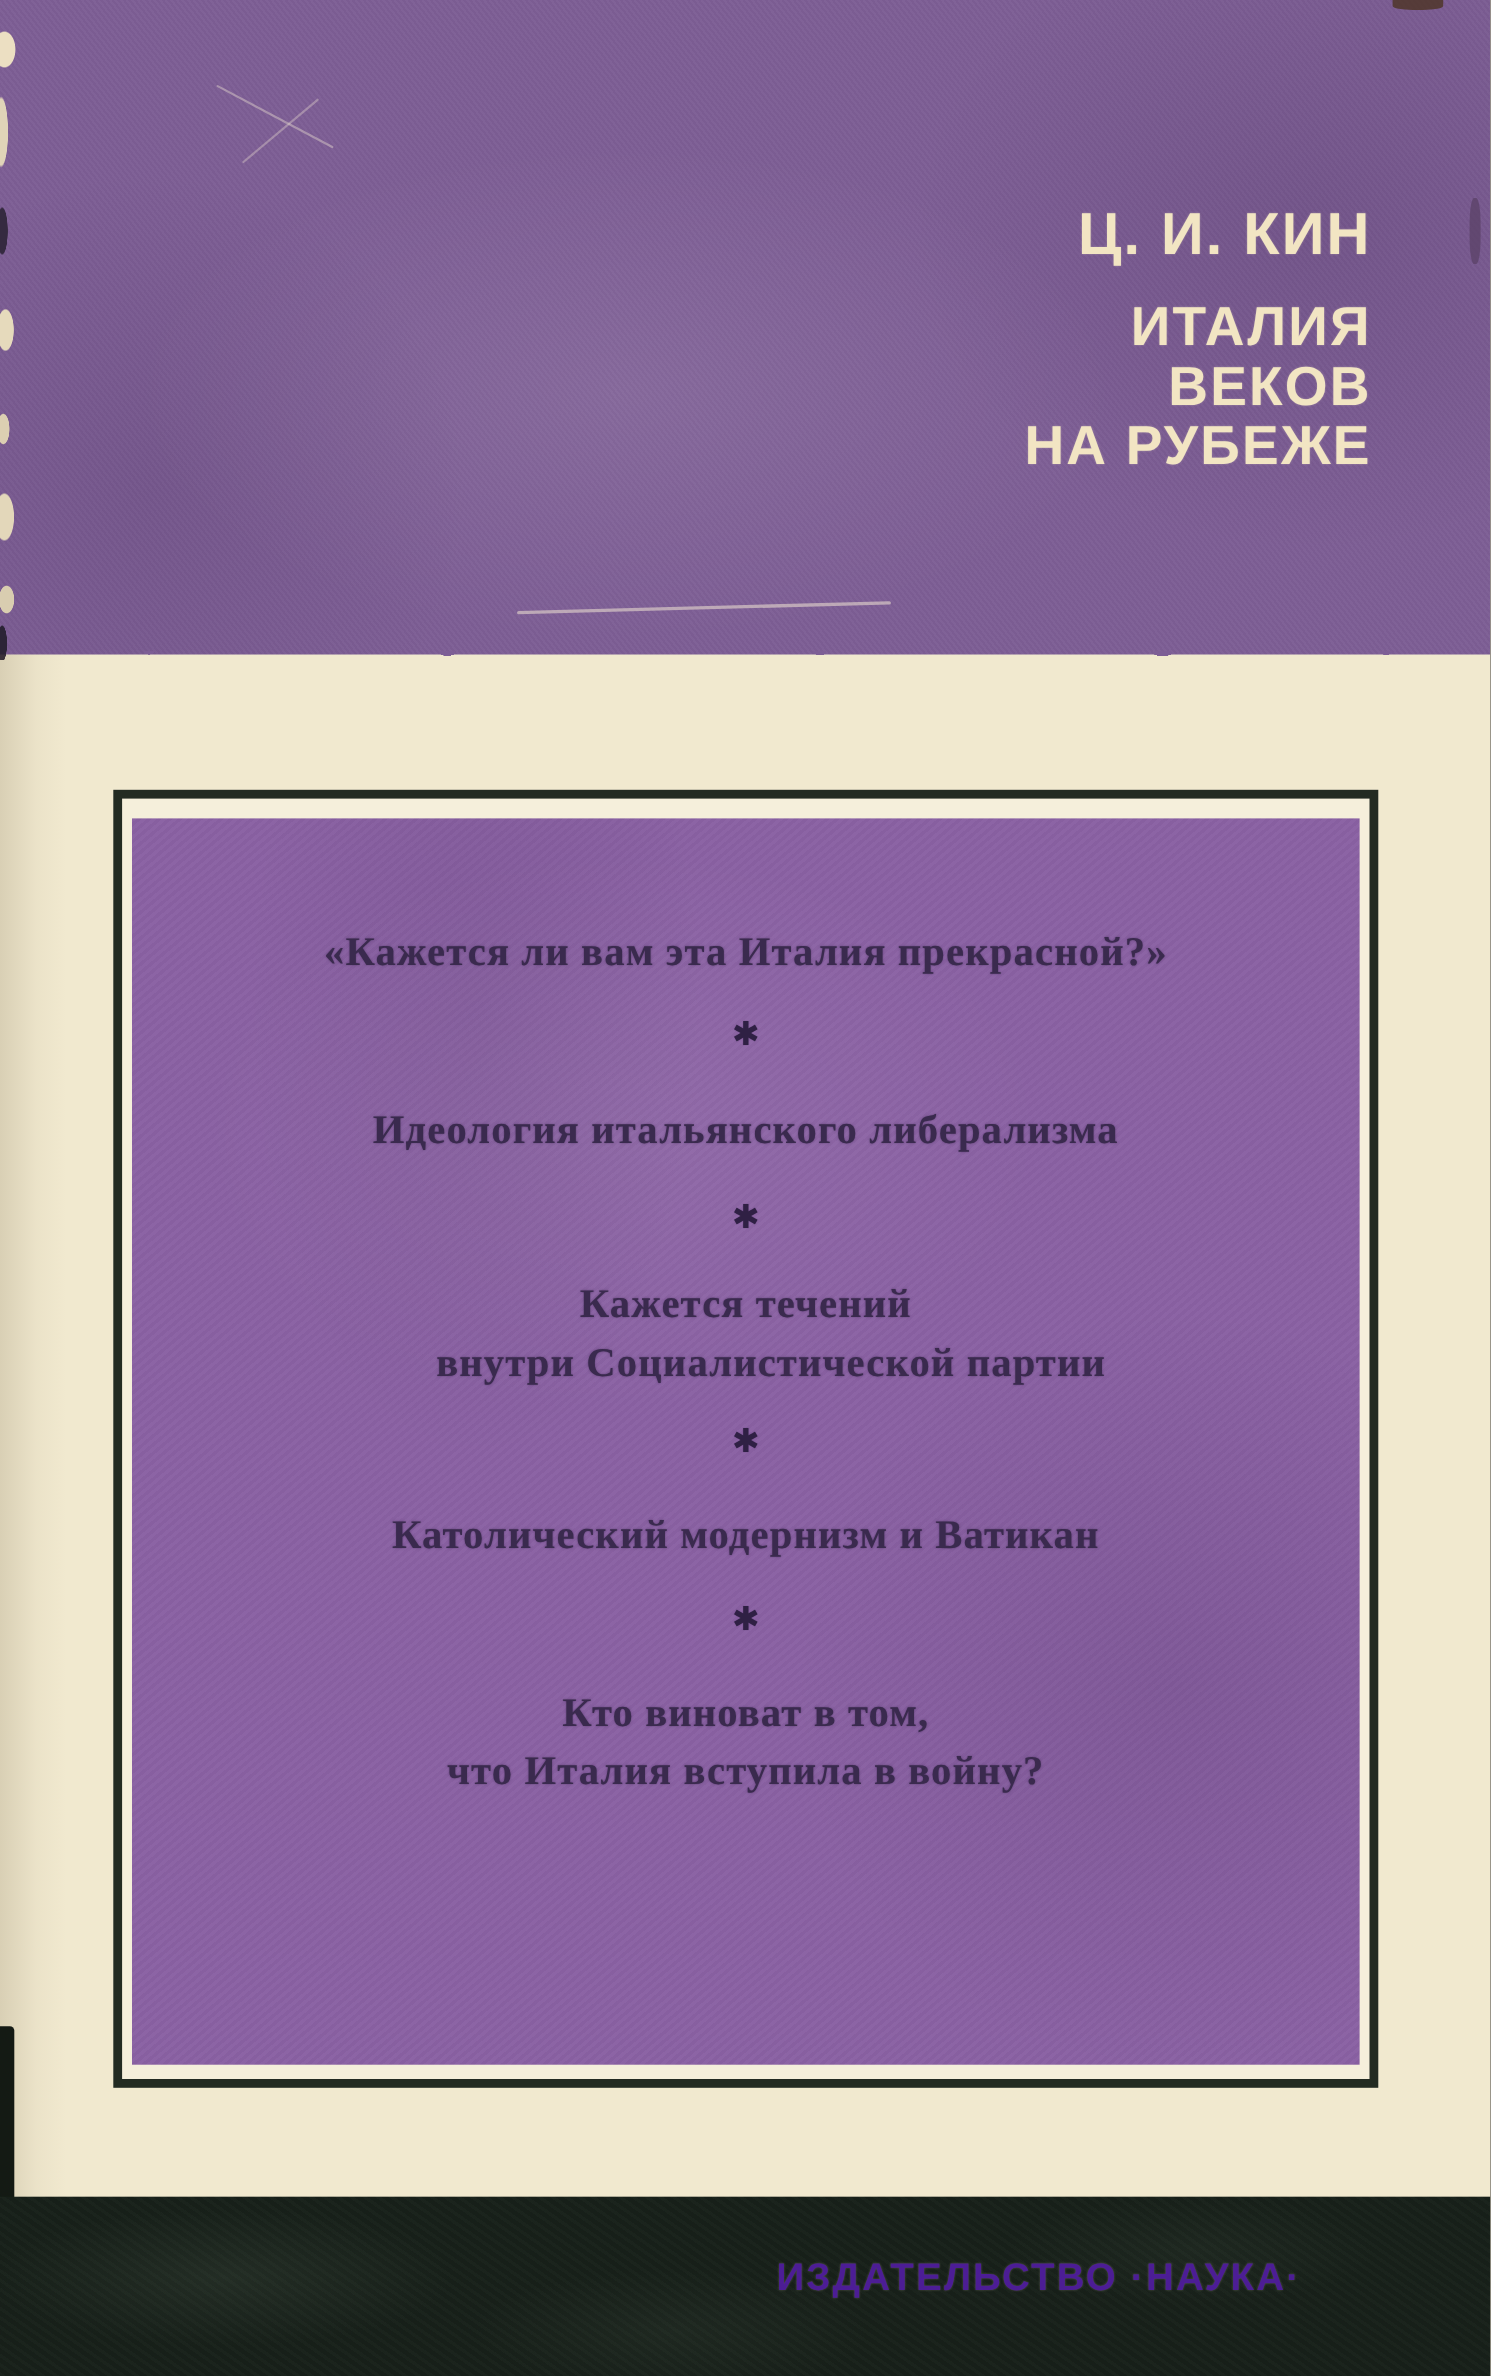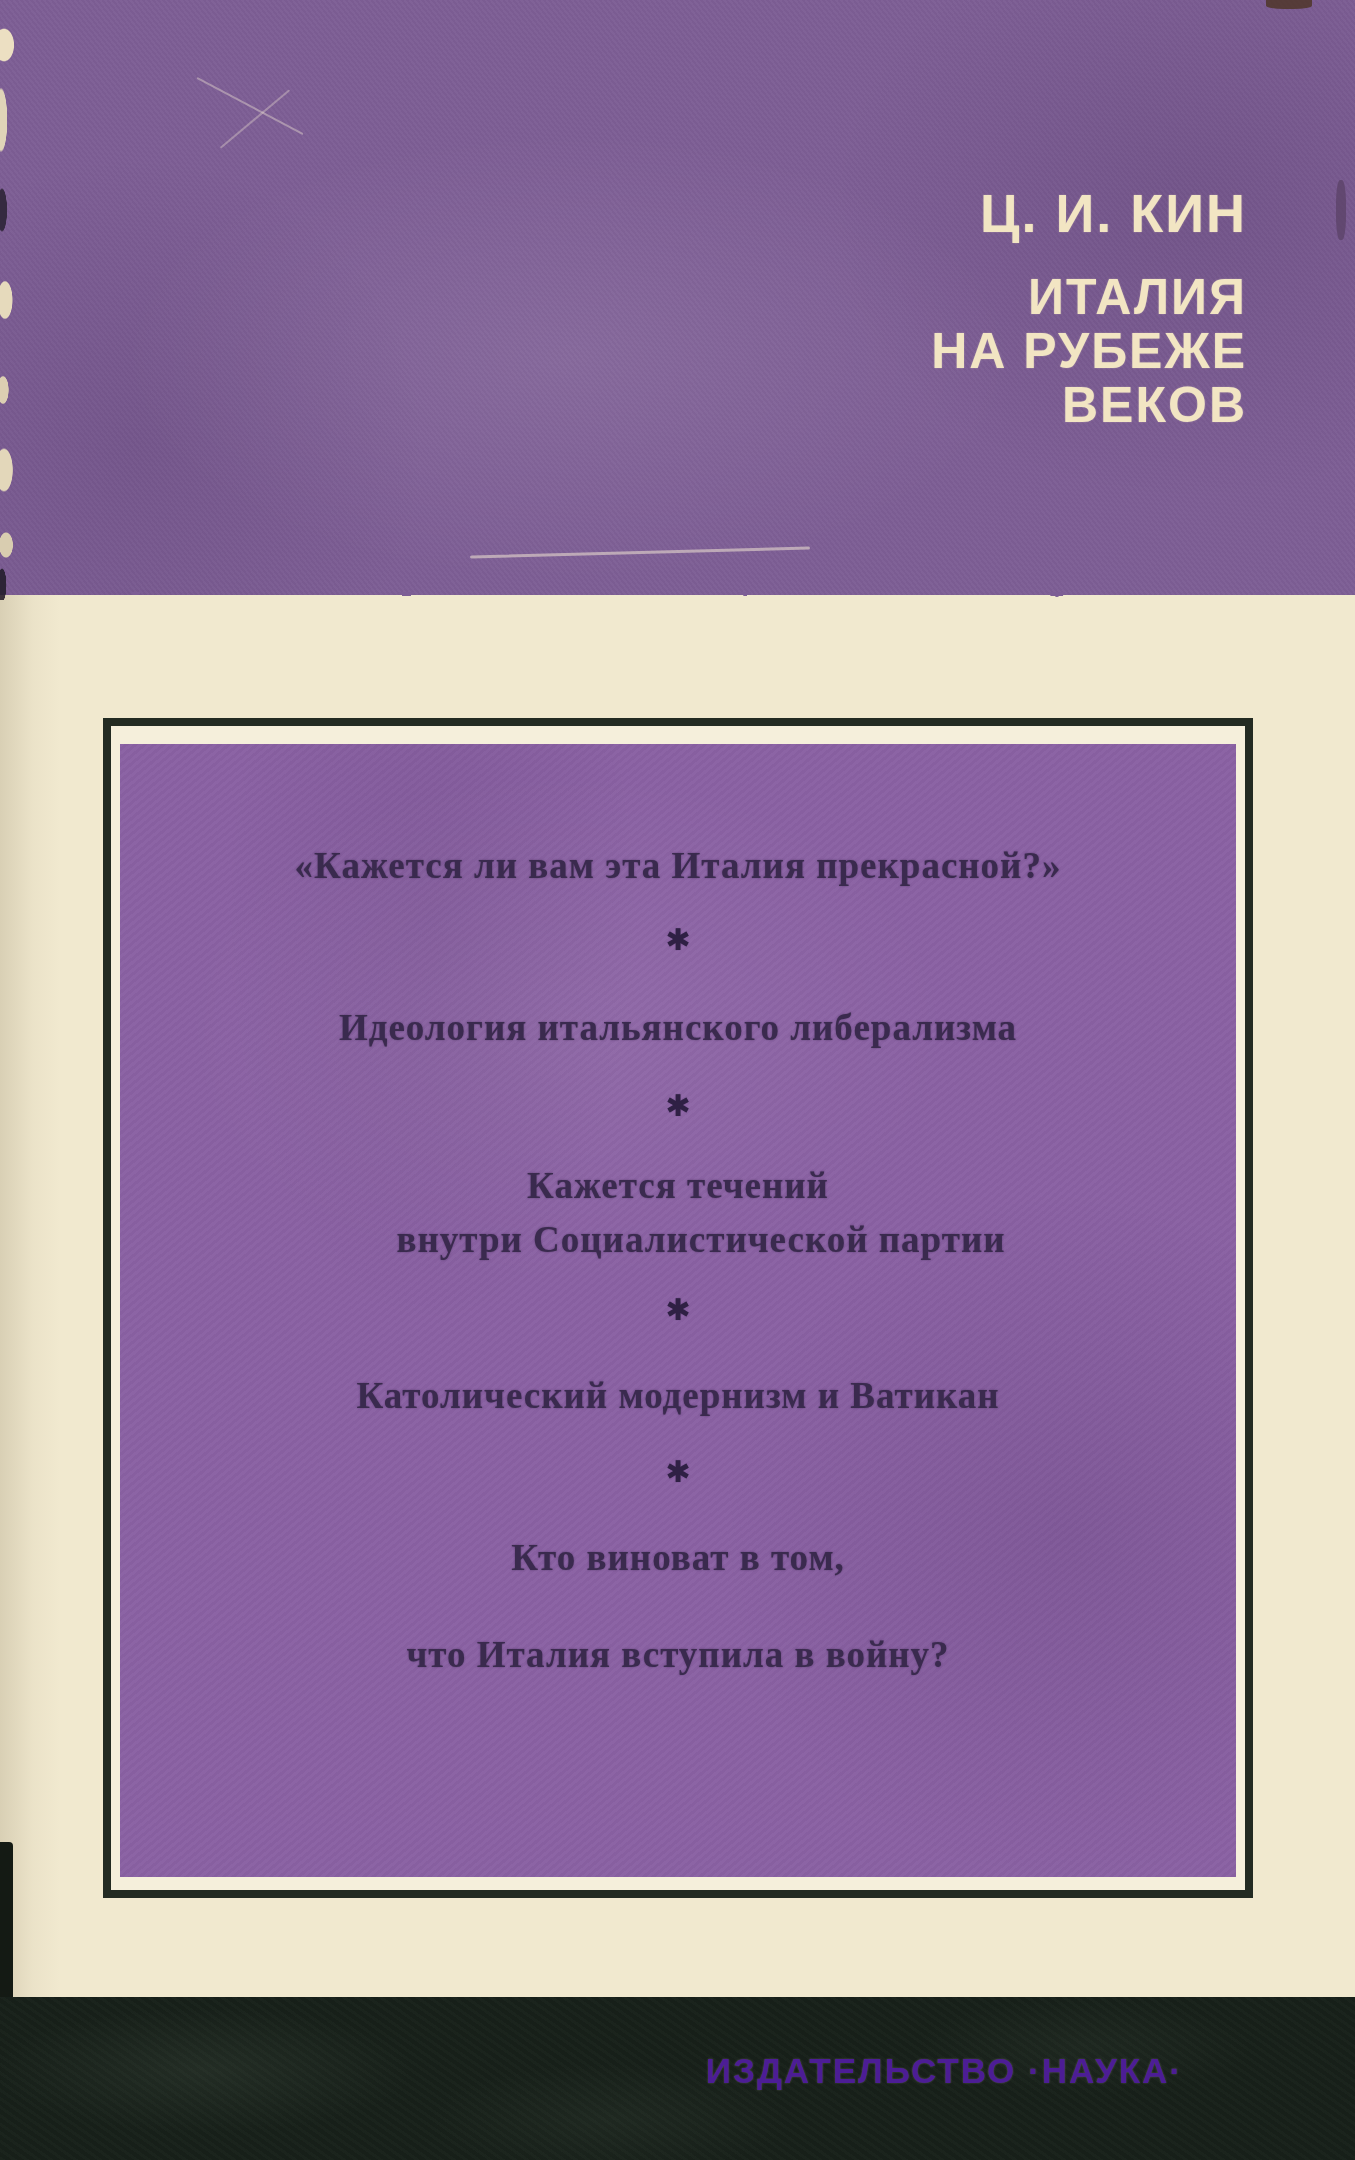--- a/index.html
+++ b/index.html
@@ -121,21 +121,21 @@
   .pt-quote   { top: 100px; }
   .ps-1       { top: 178px; }
   .pt-topic1  { top: 262px; }
   .ps-2       { top: 344px; }
   .pt-t2l1    { top: 420px; }
   .pt-t2l2    { top: 474px; padding-left: 46px; }
   .ps-3       { top: 548px; }
   .pt-topic3  { top: 630px; }
   .ps-4       { top: 710px; }
   .pt-t4l1    { top: 792px; }
-  .pt-t4l2    { top: 889px; }
+  .pt-t4l2    { top: 845px; }
 
   
   .bottom-band {
     position: absolute;
     left: 0; top: 1997px;
     width: 1355px; height: 163px;
     background-color: #18211a;
     background-image:
       radial-gradient(ellipse 300px 90px at 15% 45%, rgba(120,140,120,0.12), transparent 70%),
       radial-gradient(ellipse 260px 80px at 45% 75%, rgba(120,140,120,0.08), transparent 70%),
@@ -165,22 +165,22 @@
   <div class="top-band">
     <div class="spine-wear"></div>
     <div class="scratch-1"></div>
     <div class="scratch-2"></div>
     <div class="scratch-3"></div>
     <div class="speck-1"></div>
     <div class="speck-2"></div>
     <div class="author">Ц. И. КИН</div>
     <div class="title">
       <span class="line">ИТАЛИЯ</span>
+      <span class="line">ВЕКОВ</span>
       <span class="line">НА РУБЕЖЕ</span>
-      <span class="line">ВЕКОВ</span>
     </div>
   </div>
 
   <div class="middle-shade"></div>
   <div class="frame">
     <div class="panel">
       <div class="panel-text pt-quote">«Кажется ли вам эта Италия прекрасной?»</div>
       <div class="panel-star ps-1">✱</div>
       <div class="panel-text pt-topic1">Идеология итальянского либерализма</div>
       <div class="panel-star ps-2">✱</div>

